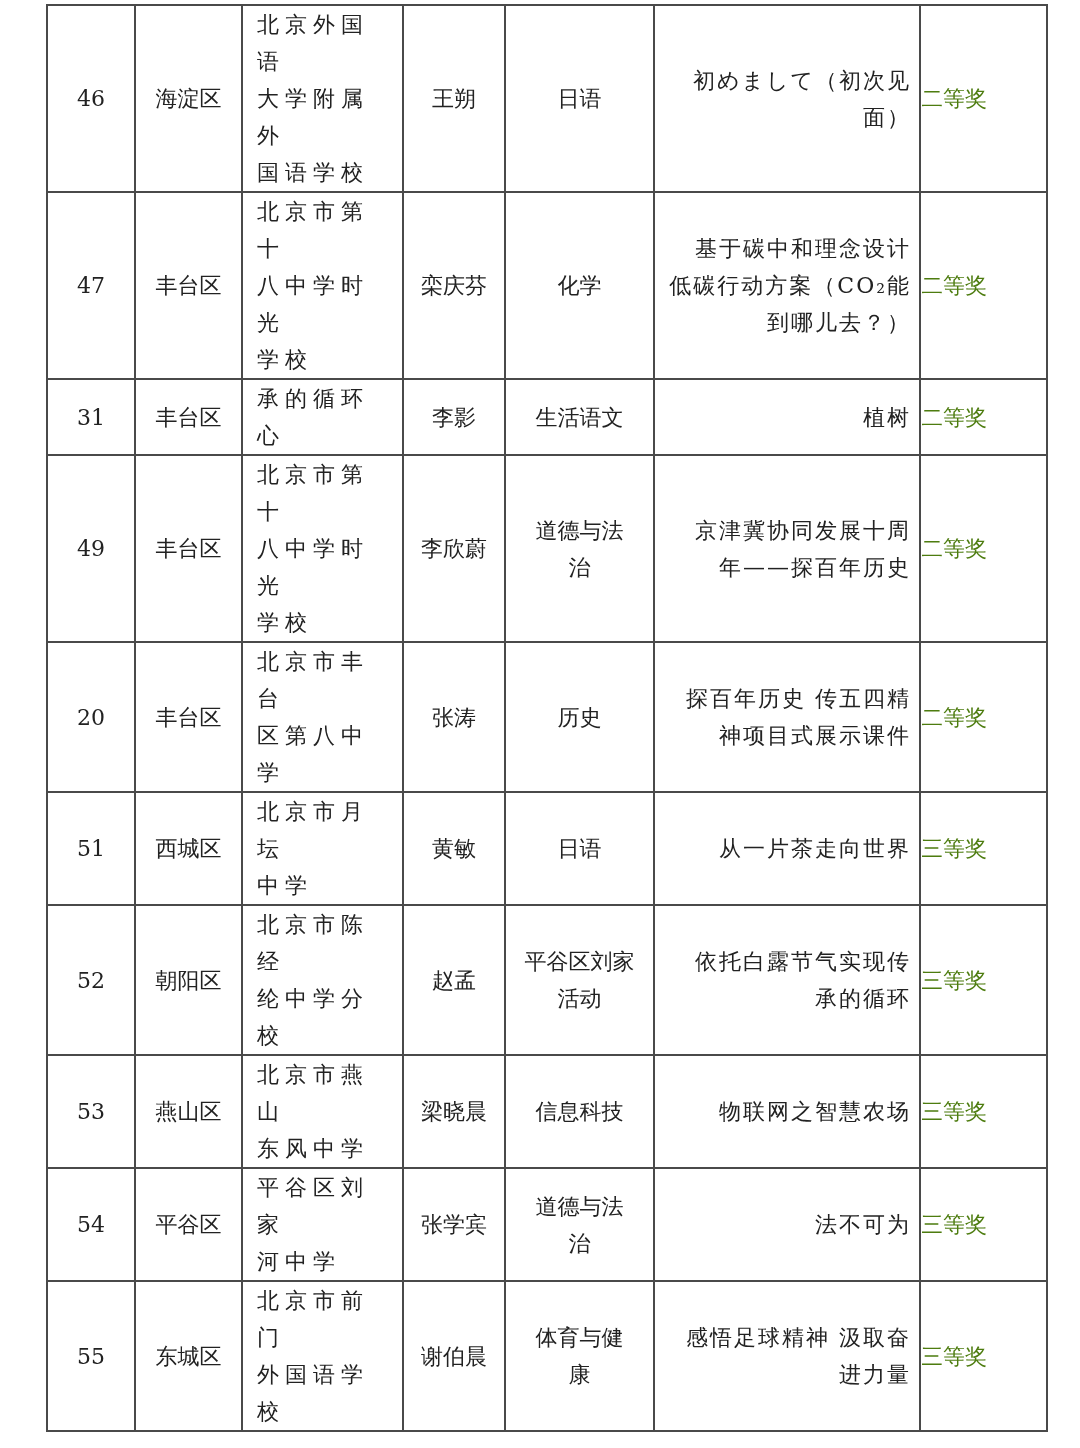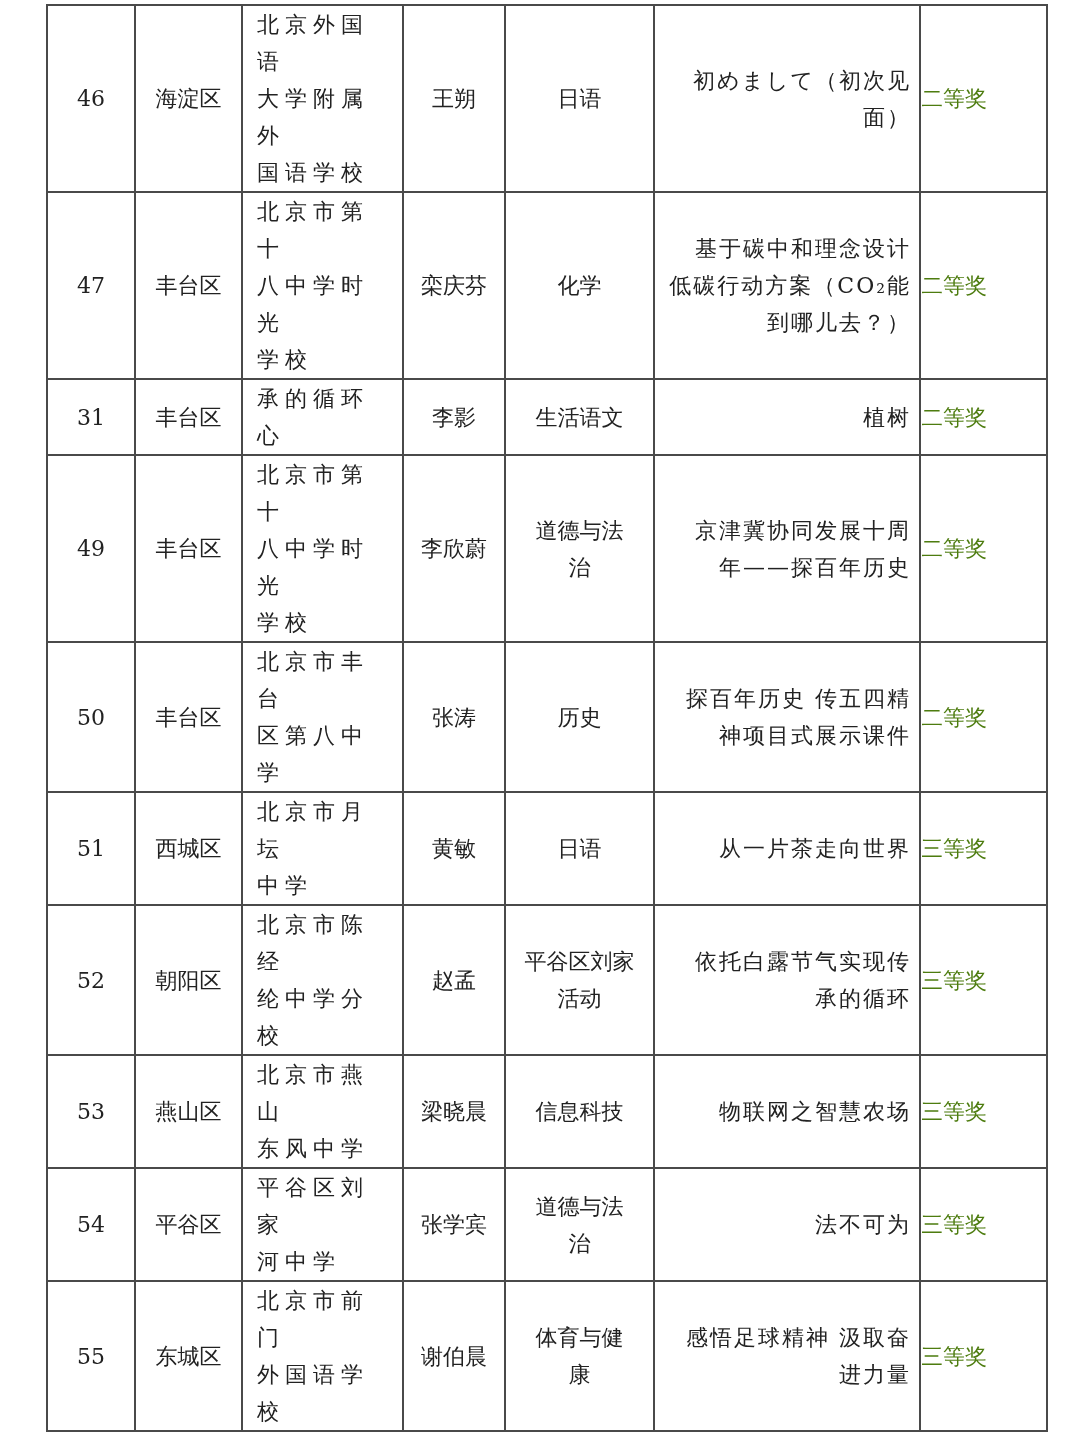--- a/index.html
+++ b/index.html
@@ -137,21 +137,21 @@
           <span class="cell-text">京津冀协同发展十周
 年——探百年历史</span>
         </td>
     <td class="c-award">
           <span class="cell-text">二等奖</span>
         </td>
   </tr>
 
   <tr class="row" style="height: 75px;">
     <td class="c-num">
-          <span class="cell-text">50</span>
+          <span class="cell-text">20</span>
         </td>
     <td class="c-dist">
           <span class="cell-text">丰台区</span>
         </td>
     <td class="c-school">
           <span class="cell-text">北京市丰台
 区第八中学</span>
         </td>
     <td class="c-name">
           <span class="cell-text">张涛</span>

